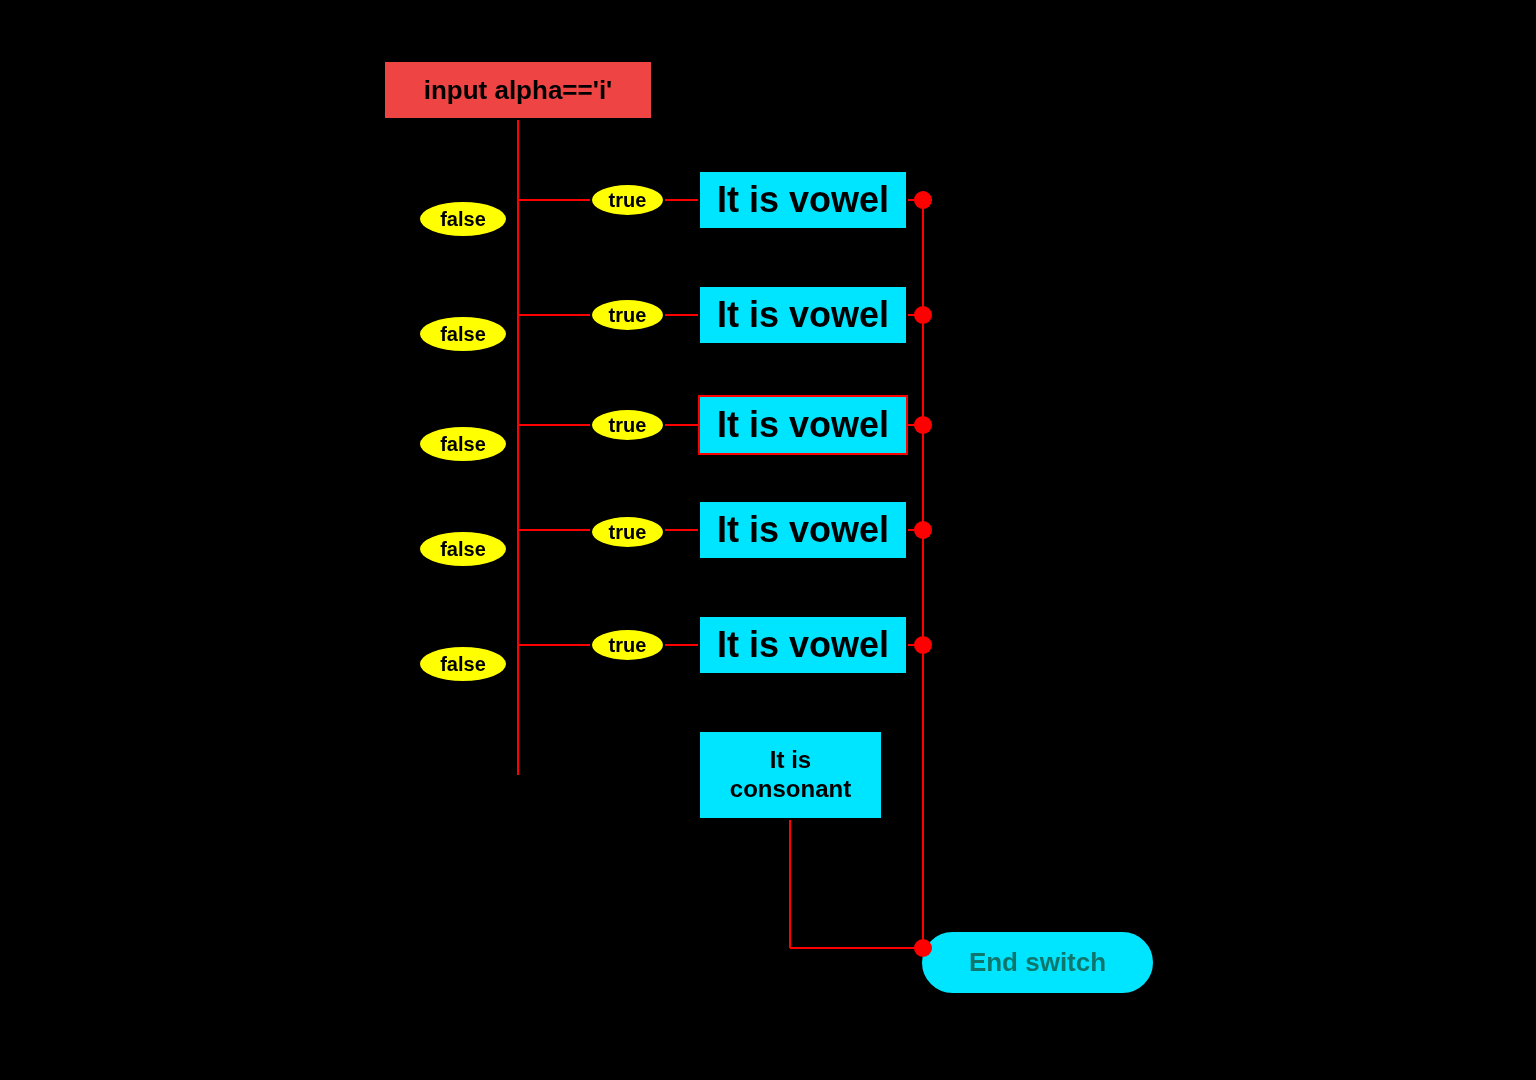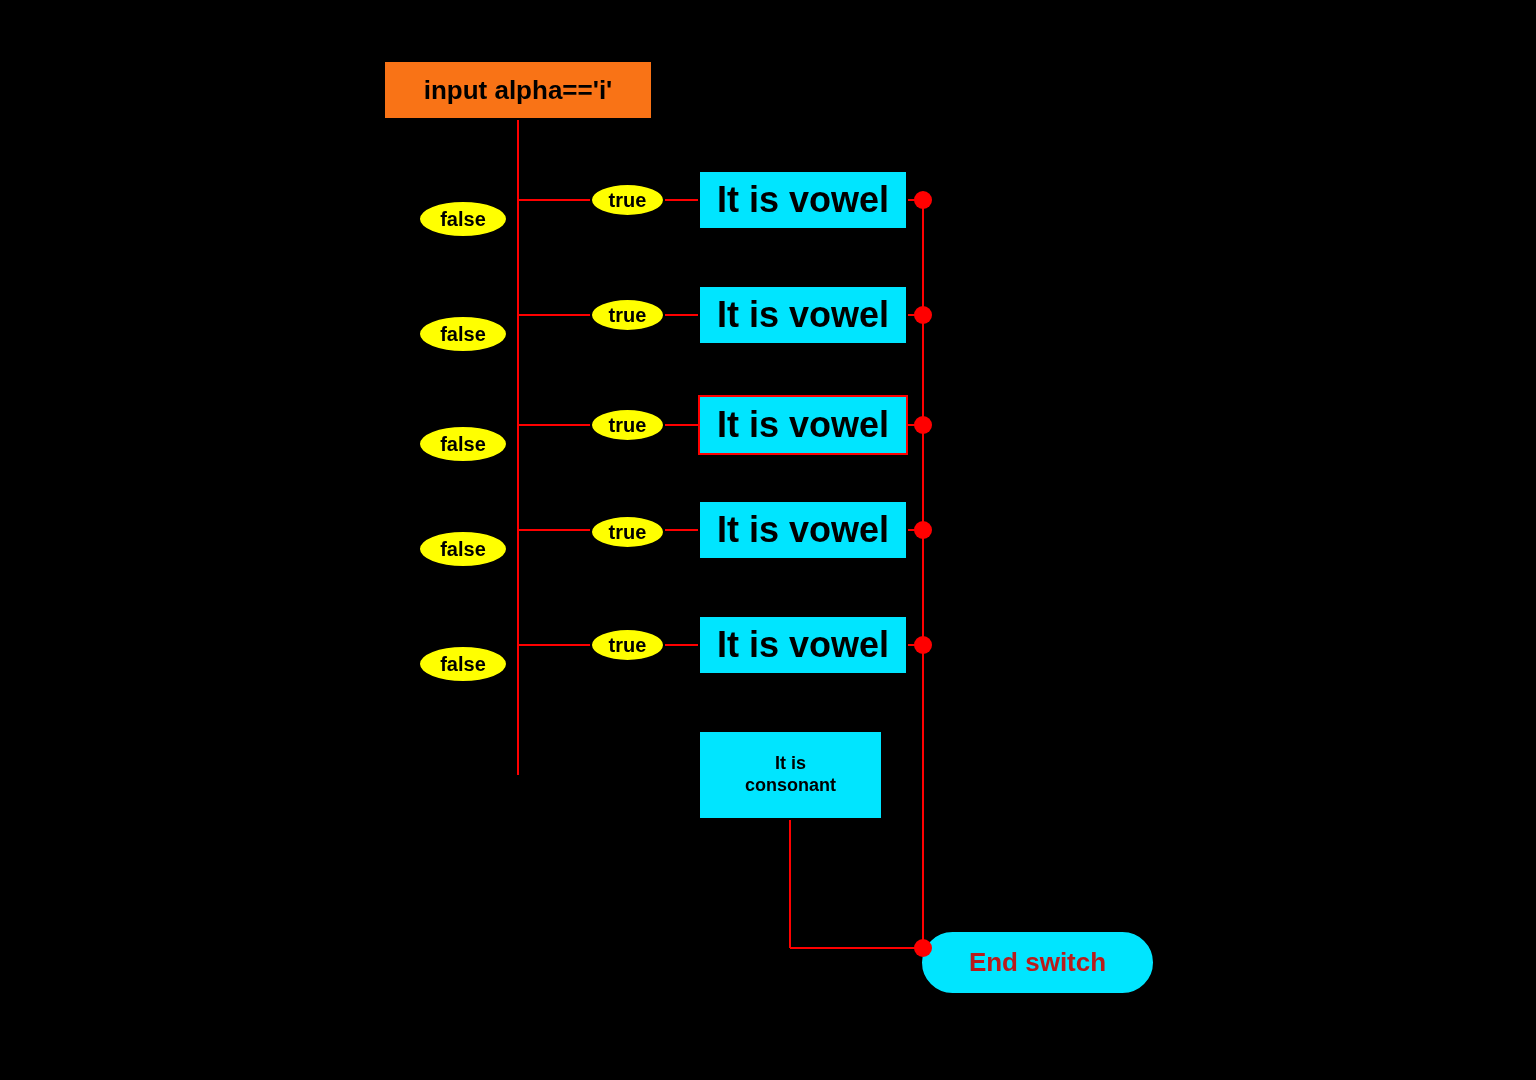--- a/index.html
+++ b/index.html
@@ -17,21 +17,21 @@
       border: 2px solid #000;
       display: flex;
       align-items: center;
       justify-content: center;
       font-size: 36px;
       font-weight: bold;
       text-align: center;
     }
 
     .node-start {
-      background: #f97316;
+      background: #ef4444;
       color: #000;
       border: 2px solid #000;
     }
 
     .node-vowel {
       background: #00e5ff;
       color: #000;
       border: 2px solid #000;
     }
 
@@ -42,21 +42,21 @@
     }
 
     .node-consonant {
       background: #00e5ff;
       color: #000;
       border: 2px solid #000;
     }
 
     .node-end {
       background: #00e5ff;
-      color: #b91c1c;
+      color: #0f766e;
       border: 2px solid #000;
       border-radius: 40px;
     }
 
     .label-ellipse {
       position: absolute;
       background: #ffff00;
       color: #000;
       border: 2px solid #000;
       border-radius: 50%;
@@ -134,21 +134,21 @@
 </div>
 
 <div class="node-rect node-vowel" style="left:698px; top:500px; width:210px; height:60px;">
   <span>It is vowel</span>
 </div>
 
 <div class="node-rect node-vowel" style="left:698px; top:615px; width:210px; height:60px;">
   <span>It is vowel</span>
 </div>
 
-<div class="node-rect node-consonant" style="left:698px; top:730px; width:185px; height:90px; font-size:18px; line-height:1.2;justify-content:center;">
+<div class="node-rect node-consonant" style="left:698px; top:730px; width:185px; height:90px; font-size:24px; line-height:1.2;justify-content:center;">
   <span>It is<br>consonant</span>
 </div>
 
 <div class="node-rect node-end" style="left:920px; top:930px; width:235px; height:65px; font-size:26px;">
   <span>End switch</span>
 </div>
 
 <div class="label-ellipse" style="left:418px; top:200px; width:90px; height:38px;">
   <span>false</span>
 </div>

